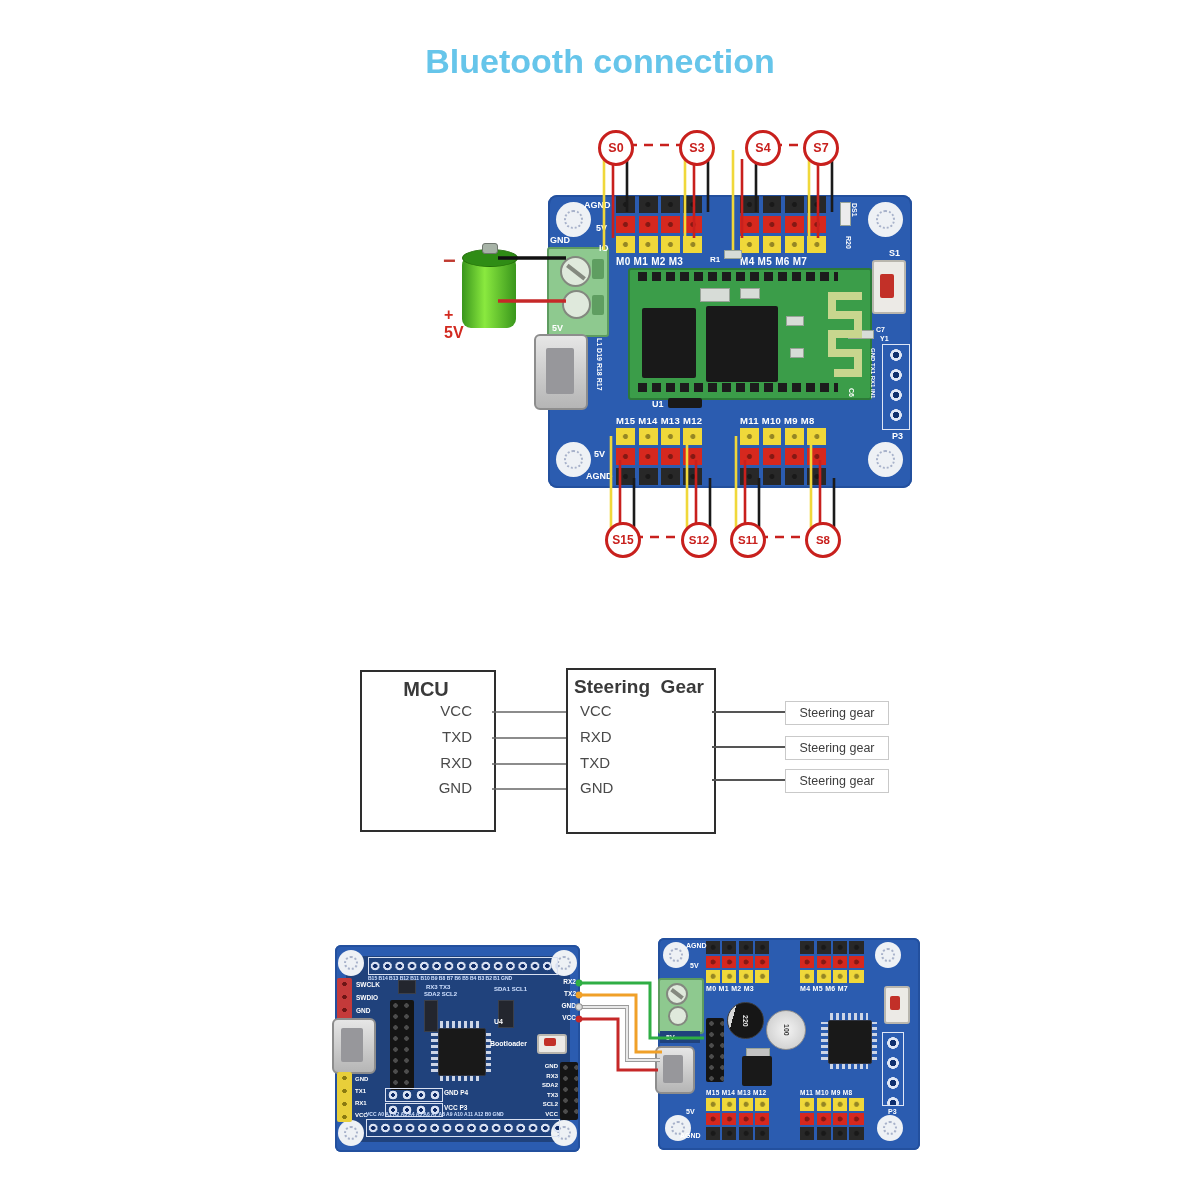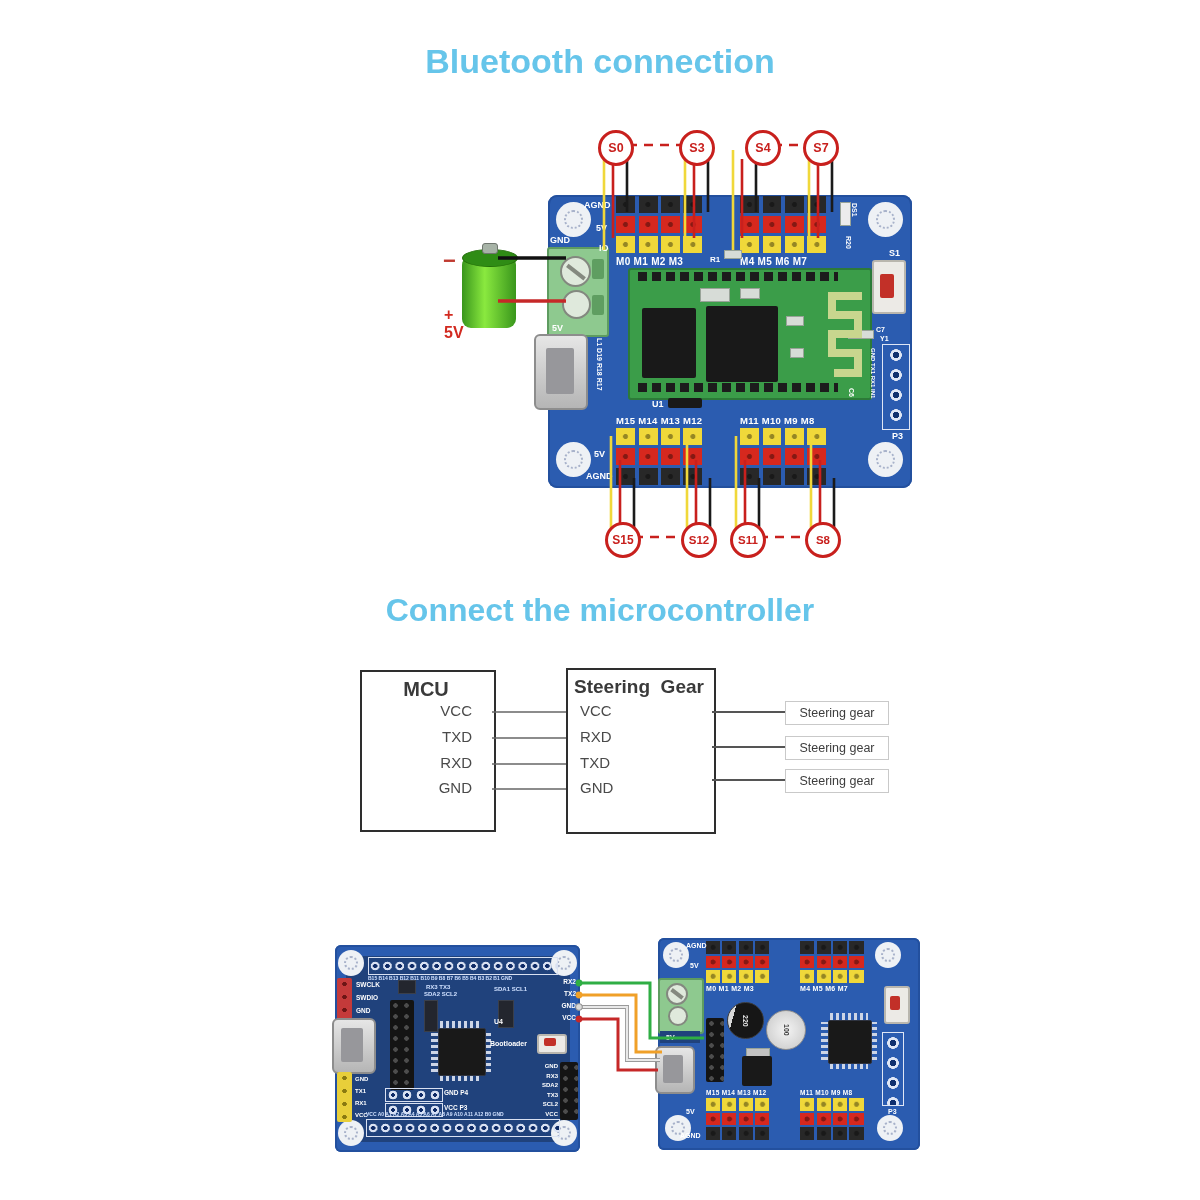--- a/index.html
+++ b/index.html
@@ -154,21 +154,20 @@
 
   <div class="scallout" style="left:598px;top:130px;">S0</div>
   <div class="scallout" style="left:679px;top:130px;">S3</div>
   <div class="scallout" style="left:745px;top:130px;">S4</div>
   <div class="scallout" style="left:803px;top:130px;">S7</div>
   <div class="scallout" style="left:605px;top:522px;font-size:12px;">S15</div>
   <div class="scallout" style="left:681px;top:522px;font-size:11.5px;">S12</div>
   <div class="scallout" style="left:730px;top:522px;font-size:11.5px;">S11</div>
   <div class="scallout" style="left:805px;top:522px;font-size:11.5px;">S8</div>
 
-  <div class="h-blue" style="top:592px;font-size:32px;">Connect the microcontroller</div>
 
   <div class="wbox" style="left:360px;top:670px;width:132px;height:158px;"></div>
   <div class="wbox-title" style="left:360px;top:678px;width:132px;font-size:20px;">MCU</div>
   <div class="pin-l" style="left:412px;top:702px;width:60px;text-align:right;">VCC</div>
   <div class="pin-l" style="left:412px;top:728px;width:60px;text-align:right;">TXD</div>
   <div class="pin-l" style="left:412px;top:754px;width:60px;text-align:right;">RXD</div>
   <div class="pin-l" style="left:412px;top:779px;width:60px;text-align:right;">GND</div>
 
   <div class="wbox" style="left:566px;top:668px;width:146px;height:162px;"></div>
   <div class="wbox-title pre" style="left:566px;top:676px;width:146px;font-size:19px;">Steering  Gear</div>

